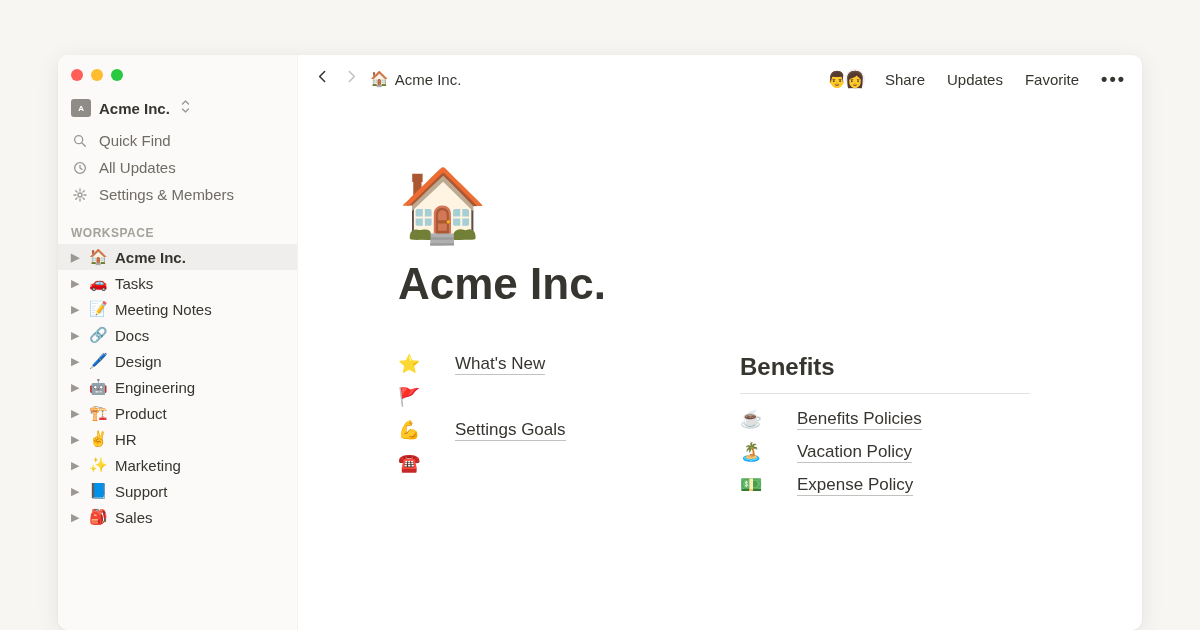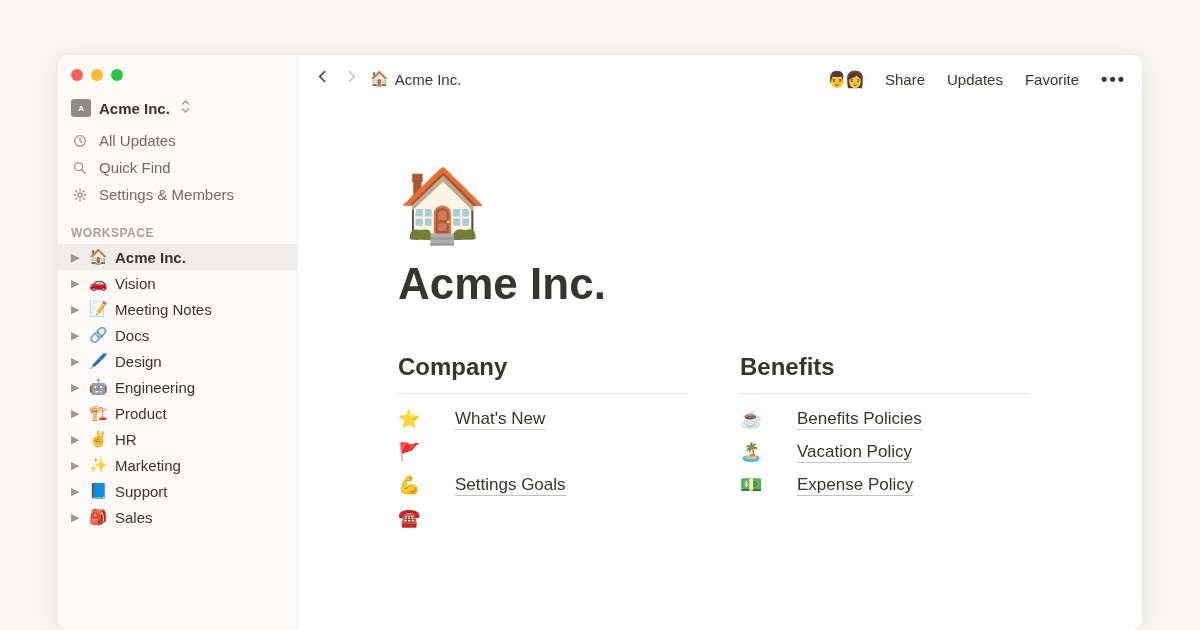--- a/index.html
+++ b/index.html
@@ -142,34 +142,34 @@
       <span class="chev">
         <svg width="11" height="13" viewBox="0 0 11 13" fill="none">
             <path d="M5.5 1L8.5 4M5.5 1L2.5 4M5.5 12L8.5 9M5.5 12L2.5 9" stroke="#9b9893" stroke-width="1.4" stroke-linecap="round"></path>
           </svg>
       </span>
     </div>
 
     <div class="side-item">
       <span class="ico">
         <svg viewBox="0 0 24 24" fill="none">
+            <circle cx="10" cy="10" r="6" stroke="#9b9893" stroke-width="2"></circle>
+            <path d="M15 15l5 5" stroke="#9b9893" stroke-width="2" stroke-linecap="round"></path>
+          </svg>
+      </span>
+      <span>Quick Find</span>
+    </div>
+    <div class="side-item">
+      <span class="ico">
+        <svg viewBox="0 0 24 24" fill="none">
             <circle cx="12" cy="12" r="8" stroke="#9b9893" stroke-width="2"></circle>
             <path d="M12 8v4l3 2" stroke="#9b9893" stroke-width="2" stroke-linecap="round"></path>
           </svg>
       </span>
       <span>All Updates</span>
-    </div>
-    <div class="side-item">
-      <span class="ico">
-        <svg viewBox="0 0 24 24" fill="none">
-            <circle cx="10" cy="10" r="6" stroke="#9b9893" stroke-width="2"></circle>
-            <path d="M15 15l5 5" stroke="#9b9893" stroke-width="2" stroke-linecap="round"></path>
-          </svg>
-      </span>
-      <span>Quick Find</span>
     </div>
     <div class="side-item">
       <span class="ico">
         <svg viewBox="0 0 24 24" fill="none">
             <circle cx="12" cy="12" r="3" stroke="#9b9893" stroke-width="2"></circle>
             <path d="M12 3v3M12 18v3M3 12h3M18 12h3M5.6 5.6l2.1 2.1M16.3 16.3l2.1 2.1M5.6 18.4l2.1-2.1M16.3 7.7l2.1-2.1" stroke="#9b9893" stroke-width="2" stroke-linecap="round"></path>
           </svg>
       </span>
       <span>Settings &amp; Members</span>
     </div>
@@ -178,21 +178,21 @@
 
     <div id="tree">
         <div class="tree-item active">
           <span class="caret">▶</span>
           <span class="emoji">🏠</span>
           <span>Acme Inc.</span>
         </div>
         <div class="tree-item">
           <span class="caret">▶</span>
           <span class="emoji">🚗</span>
-          <span>Vision</span>
+          <span>Tasks</span>
         </div>
         <div class="tree-item">
           <span class="caret">▶</span>
           <span class="emoji">📝</span>
           <span>Meeting Notes</span>
         </div>
         <div class="tree-item">
           <span class="caret">▶</span>
           <span class="emoji">🔗</span>
           <span>Docs</span>
@@ -264,21 +264,20 @@
         <span>Favorite</span>
         <span class="dots">•••</span>
       </div>
     </div>
 
     <div class="content">
       <div class="page-icon">🏠</div>
       <div class="page-title">Acme Inc.</div>
       <div class="columns" id="columns">
           <div class="col">
-            <h2>Company</h2>
             <div class="link-row">
               <span class="emoji">⭐</span>
               <span class="txt">What's New</span>
             </div>
             <div class="link-row">
               <span class="emoji">🚩</span>
             </div>
             <div class="link-row">
               <span class="emoji">💪</span>
               <span class="txt">Settings Goals</span>

